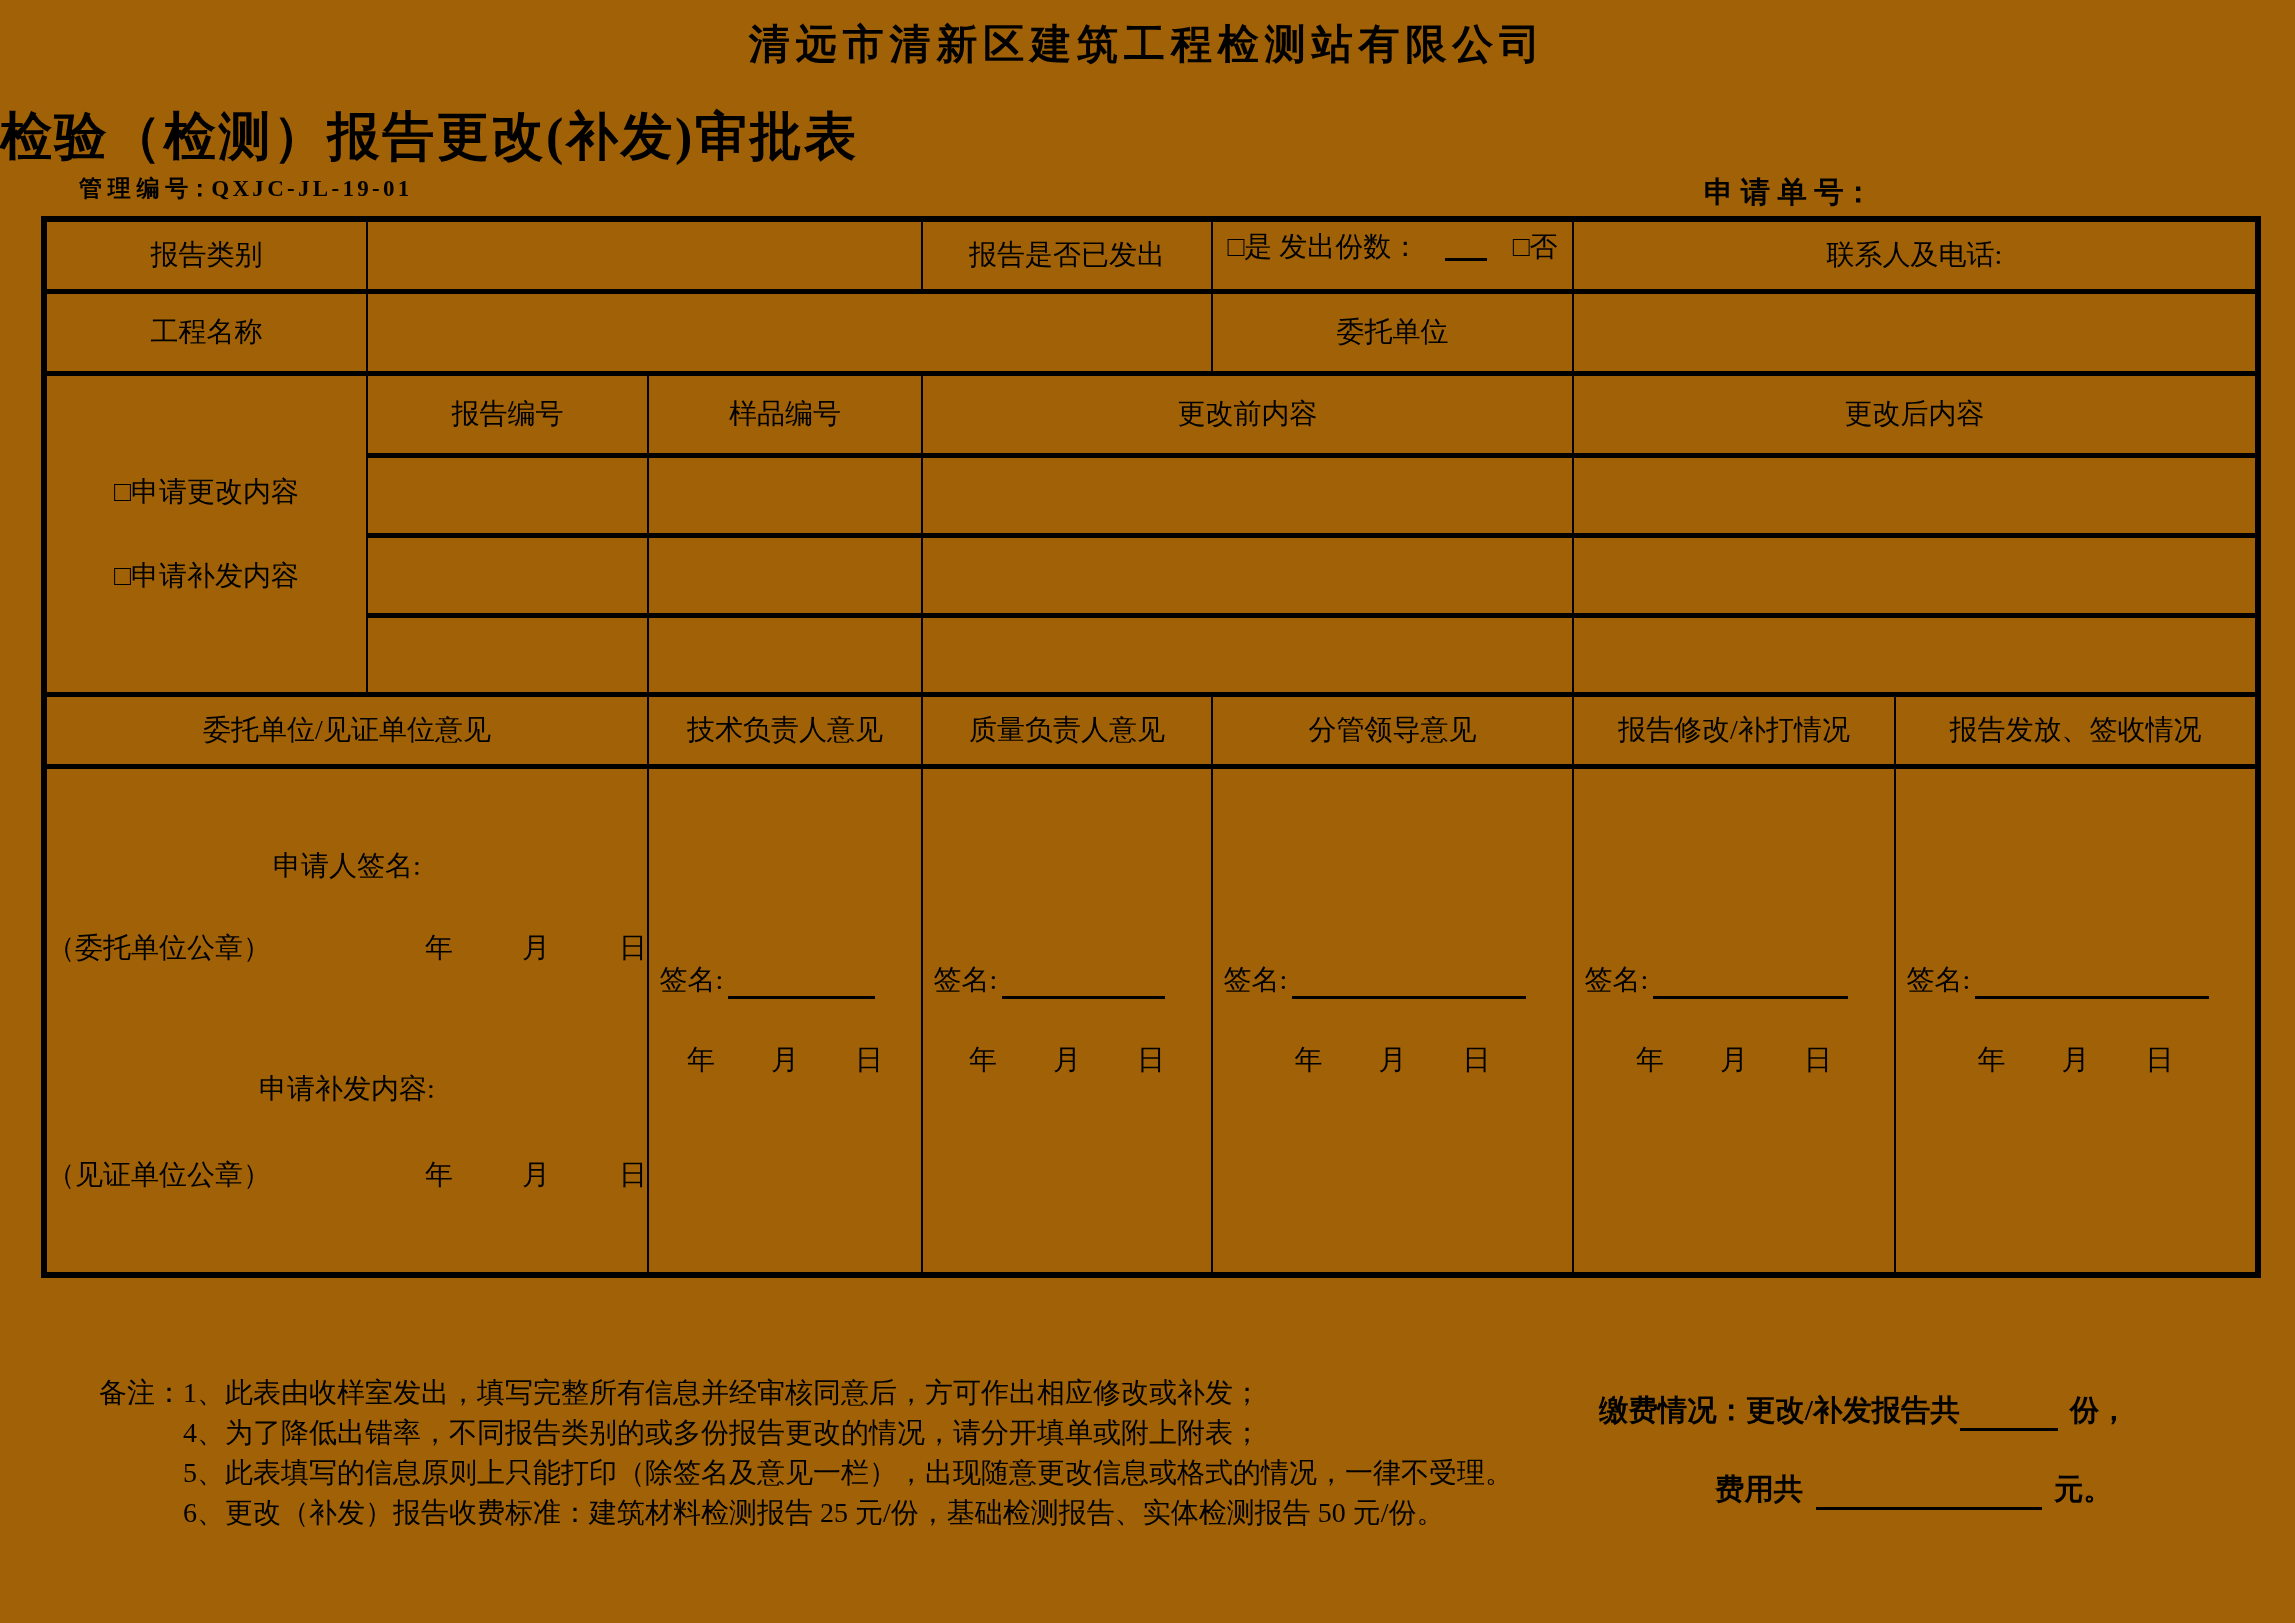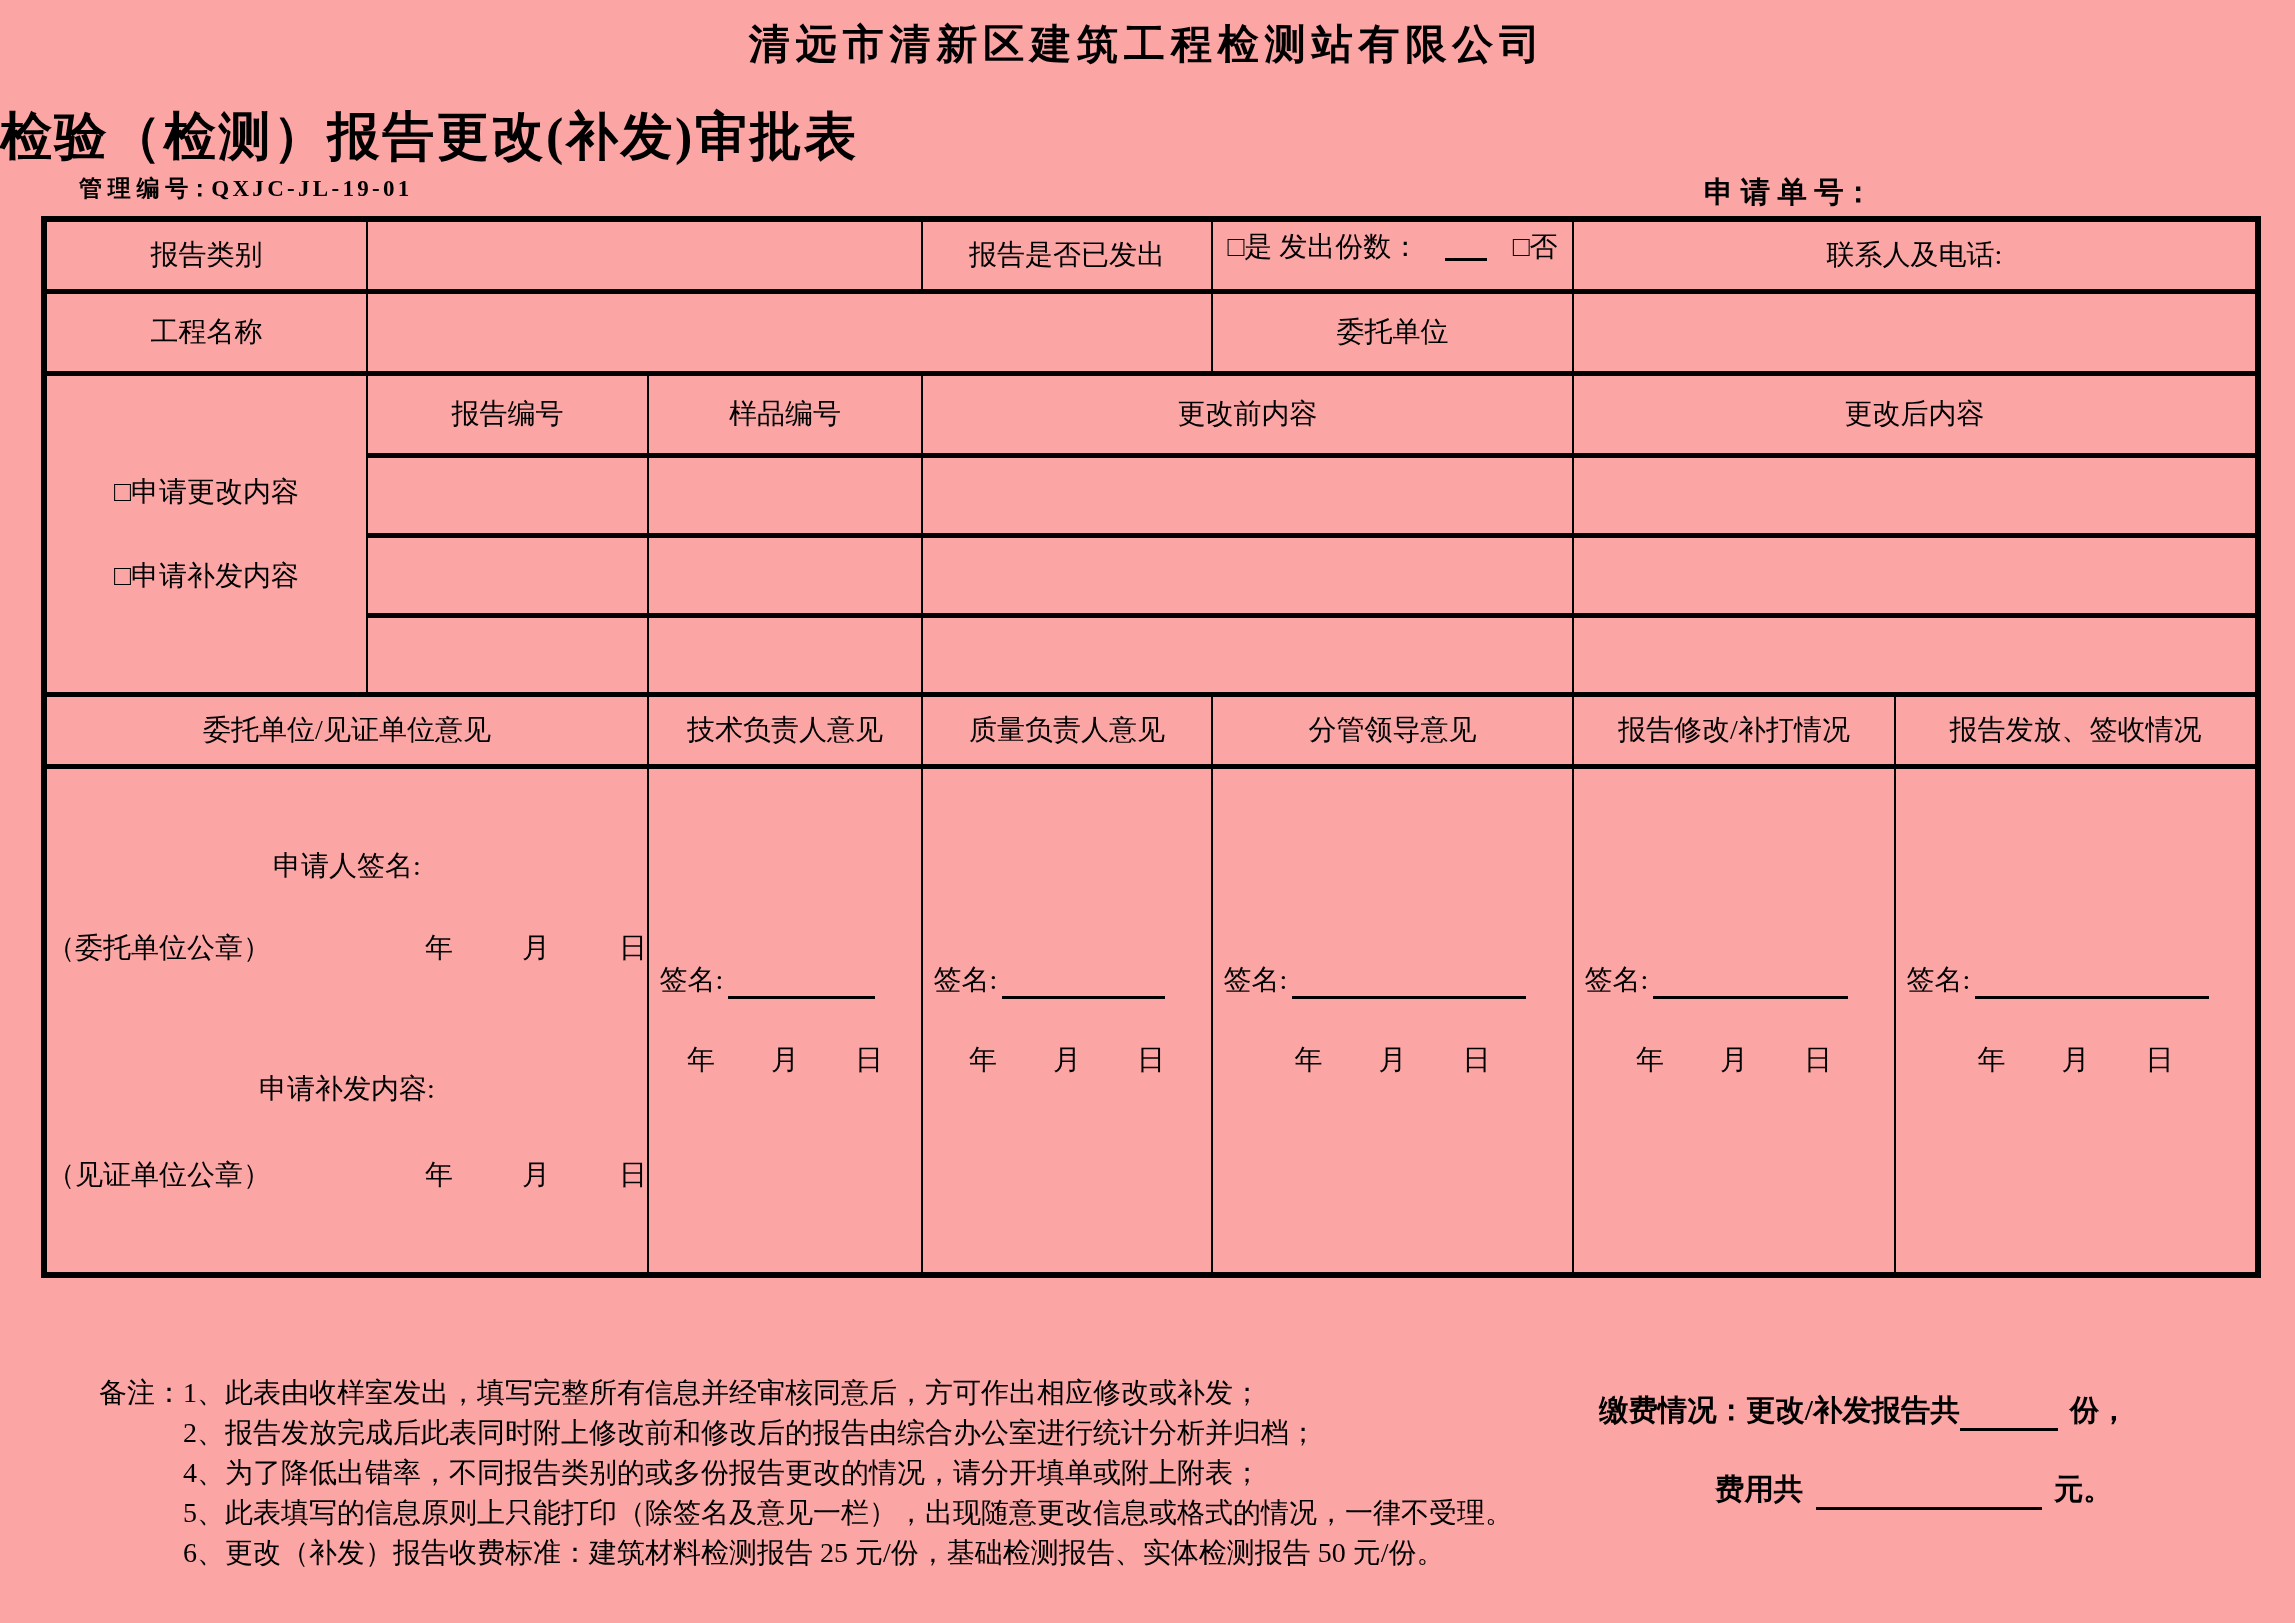--- a/index.html
+++ b/index.html
@@ -1,17 +1,17 @@
 <!DOCTYPE html>
 <html style="font-size:10.5px"><head>
 <meta charset="utf-8">
 <style>
   html,body { margin:0; padding:0; background:#888; }
   .page {
-    position:relative; width:2295px; height:1623px; background:#fca5a5;
+    position:relative; width:2295px; height:1623px; background:#a16207;
     font-family:"Liberation Serif","DejaVu Serif",serif; color:#000;
     overflow:hidden;
   }
   .company-title {
     position:absolute; top:17px; left:0; width:100%; text-align:center;
     font-size:41px; font-weight:bold; letter-spacing:5.9px;
   }
   .form-title {
     position:absolute; top:102px; left:0; width:100%; text-align:left;
     font-size:52px; font-weight:bold; letter-spacing:2.6px;
@@ -234,21 +234,20 @@
         </div>
       </td>
     </tr>
   </tbody>
     </table>
 
   <div class="notes">
     <div class="note-line">
       <span>备注：</span><span>1、此表由收样室发出，填写完整所有信息并经审核同意后，方可作出相应修改或补发；</span>
     </div>
-    <div class="note-line indent">2、报告发放完成后此表同时附上修改前和修改后的报告由综合办公室进行统计分析并归档；</div>
     <div class="note-line indent">4、为了降低出错率，不同报告类别的或多份报告更改的情况，请分开填单或附上附表；</div>
     <div class="note-line indent">5、此表填写的信息原则上只能打印（除签名及意见一栏），出现随意更改信息或格式的情况，一律不受理。</div>
     <div class="note-line indent">6、更改（补发）报告收费标准：建筑材料检测报告 25 元/份，基础检测报告、实体检测报告 50 元/份。</div>
   </div>
 
   <div class="payment">
     <div class="pay-row">
       <span>缴费情况：</span>
       <span>更改/补发报告共</span>
       <span class="pay-rule1"></span>

